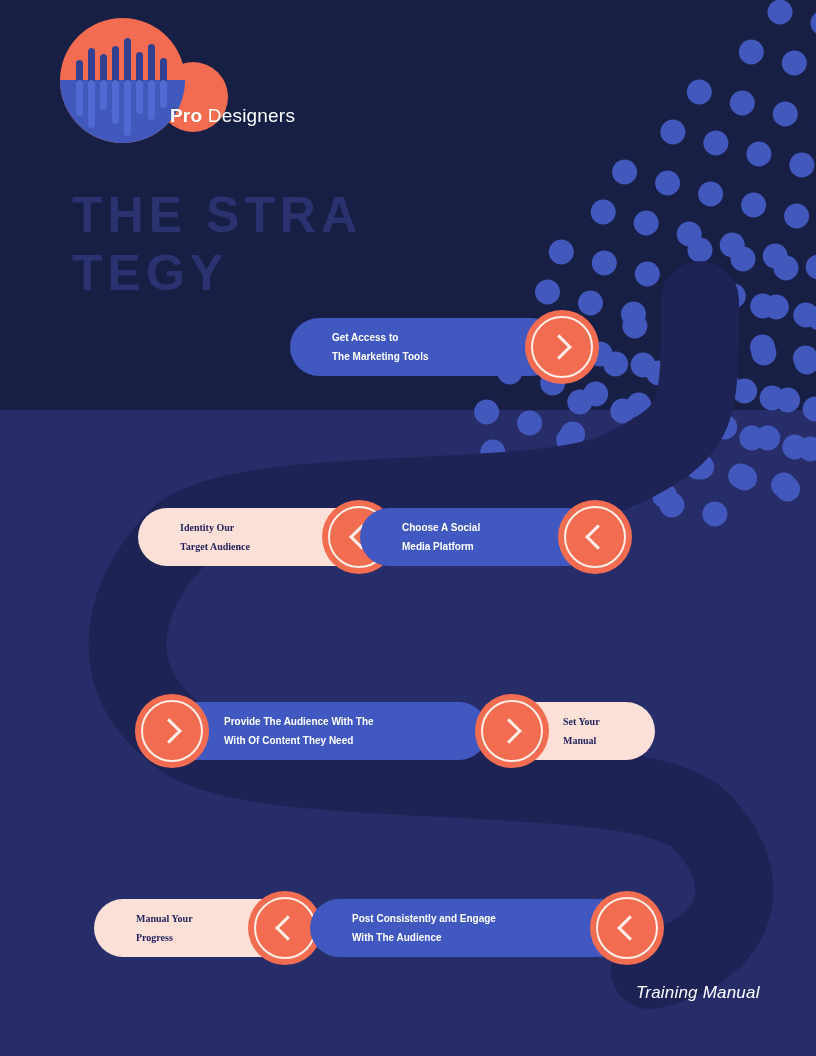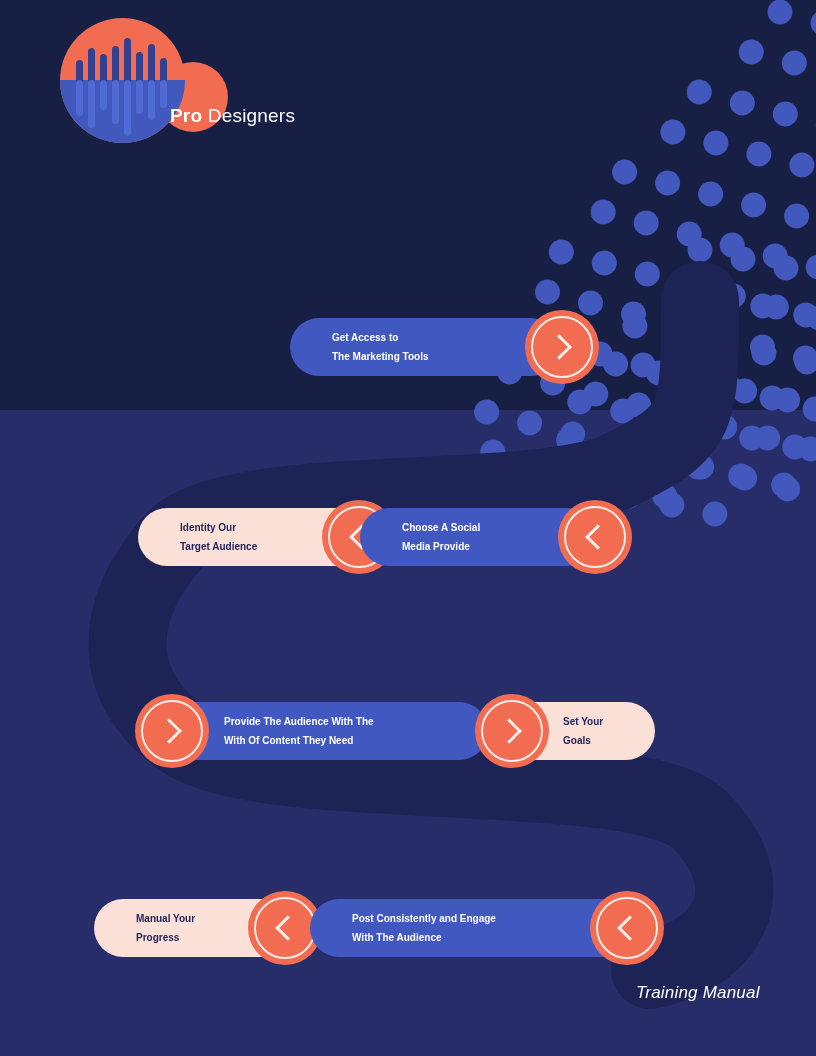--- a/index.html
+++ b/index.html
@@ -108,21 +108,21 @@
     border-radius: 29px;
   }
   .step .label {
     font-size: 10px;
     font-weight: 700;
     line-height: 19px;
     white-space: pre-line;
   }
   .step.pill-blue { background: #4158c0; }
   .step.pill-blue .label { color: #ffffff; }
-  .step.pill-cream { background: #fbe0d8; }
+  .step.pill-cream { background: #fbe0d8; font-family: Liberation Serif, serif; }
   .step.pill-cream .label { color: #23245c; }
 
   .circle {
     position: absolute;
     width: 74px; height: 74px;
     border-radius: 50%;
     background: #F26C52;
     display: flex;
     align-items: center;
     justify-content: center;
@@ -313,20 +313,22 @@
           <rect x="64" y="62" width="7" height="56" rx="3.5"></rect>
           <rect x="76" y="62" width="7" height="34" rx="3.5"></rect>
           <rect x="88" y="62" width="7" height="40" rx="3.5"></rect>
           <rect x="100" y="62" width="7" height="28" rx="3.5"></rect>
         </g>
       </g>
     </svg>
     <div class="logo-text"><b>Pro</b><span> Designers</span></div>
   </div>
 
+  <div class="ghost">THE STRA
+TEGY</div>
 
   <div id="steps-host">
       <div class="step pill-blue" style="left: 290px; top: 318px; width: 270px;">
         <div class="label" style="padding: 0px 58px 0px 42px;">Get Access to
 The Marketing Tools</div>
       </div>
       <div class="circle" style="left: 525px; top: 310px;">
         <div class="ring">
           <div class="chev right"></div>
         </div>
@@ -335,39 +337,39 @@
         <div class="label" style="padding: 0px 58px 0px 42px;">Identity Our
 Target Audience</div>
       </div>
       <div class="circle" style="left: 322px; top: 500px;">
         <div class="ring">
           <div class="chev left"></div>
         </div>
       </div>
       <div class="step pill-blue" style="left: 360px; top: 508px; width: 236px;">
         <div class="label" style="padding: 0px 58px 0px 42px;">Choose A Social
-Media Provide</div>
+Media Platform</div>
       </div>
       <div class="circle" style="left: 558px; top: 500px;">
         <div class="ring">
           <div class="chev left"></div>
         </div>
       </div>
       <div class="step pill-blue" style="left: 166px; top: 702px; width: 322px;">
         <div class="label" style="padding: 0px 14px 0px 58px;">Provide The Audience With The
 With Of Content They Need</div>
       </div>
       <div class="circle" style="left: 135px; top: 694px;">
         <div class="ring">
           <div class="chev right"></div>
         </div>
       </div>
       <div class="step pill-cream" style="left: 505px; top: 702px; width: 150px;">
         <div class="label" style="padding: 0px 14px 0px 58px;">Set Your
-Goals</div>
+Manual</div>
       </div>
       <div class="circle" style="left: 475px; top: 694px;">
         <div class="ring">
           <div class="chev right"></div>
         </div>
       </div>
       <div class="step pill-cream" style="left: 94px; top: 899px; width: 206px;">
         <div class="label" style="padding: 0px 58px 0px 42px;">Manual Your
 Progress</div>
       </div>

